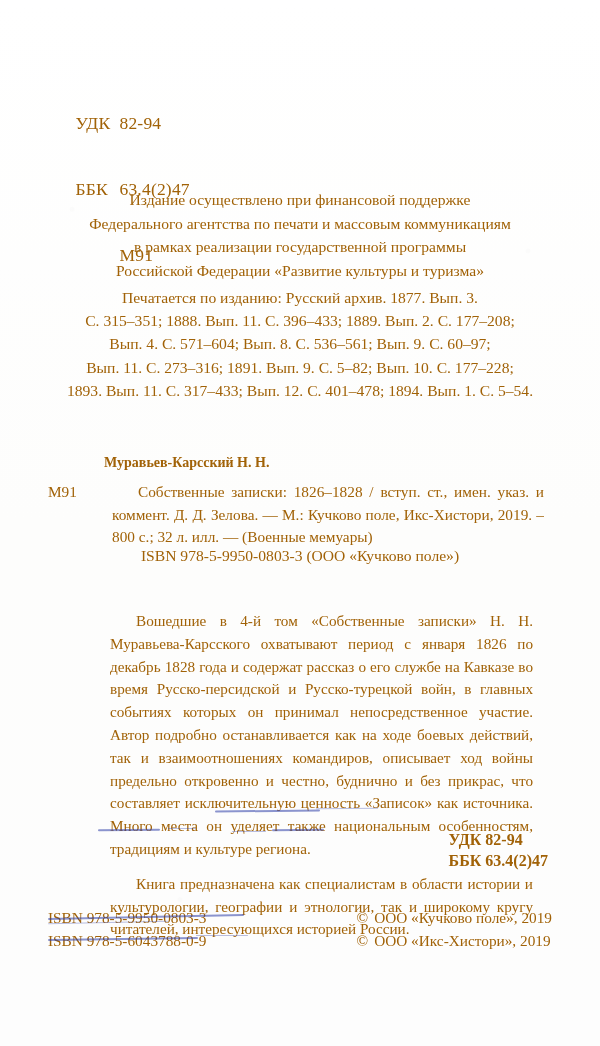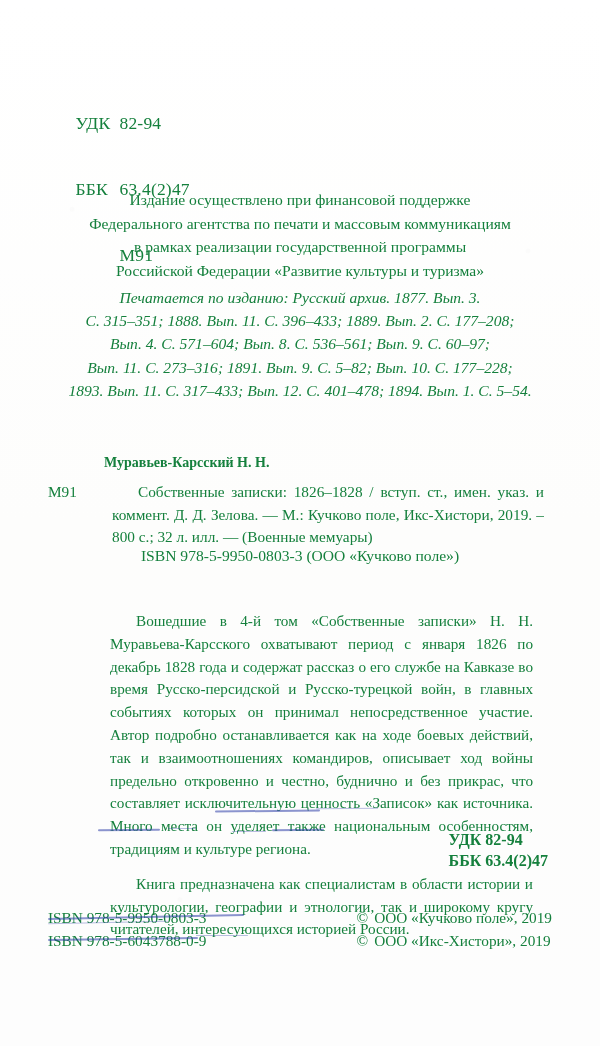--- a/index.html
+++ b/index.html
@@ -6,21 +6,21 @@
     margin: 0;
     padding: 0;
     background: #ffffff;
   }
   .page {
     position: relative;
     width: 600px;
     height: 1046px;
     background: #fdfdfd;
     font-family: "Liberation Serif", "DejaVu Serif", serif;
-    color: #15803d;
+    color: #a16207;
     overflow: hidden;
   }
 
   
   .paper-tone {
     position: absolute;
     inset: 0;
     background:
       radial-gradient(circle at 12% 20%, rgba(0,0,0,0.012) 0 2px, transparent 3px),
       radial-gradient(circle at 88% 24%, rgba(0,0,0,0.012) 0 2px, transparent 3px),
@@ -56,21 +56,20 @@
 
   
   .reprint {
     position: absolute;
     left: 0;
     right: 0;
     top: 286px;
     text-align: center;
     font-size: 15.6px;
     line-height: 23.2px;
-    font-style: italic;
   }
 
   
   .biblio {
     position: absolute;
     left: 48px;
     right: 48px;
     top: 452px;
   }
   .biblio-author {

